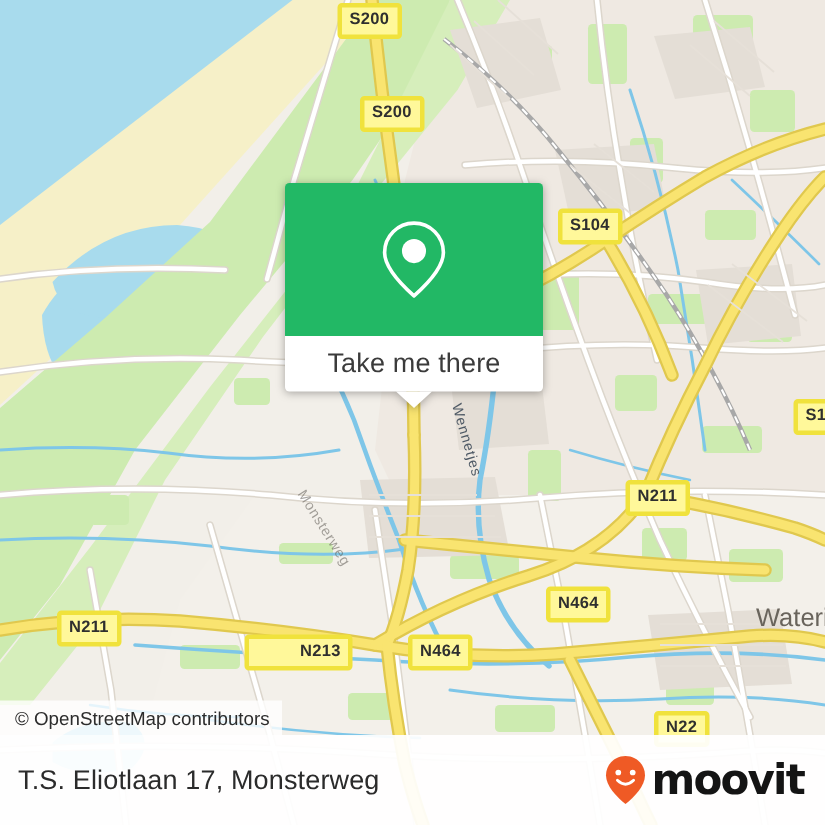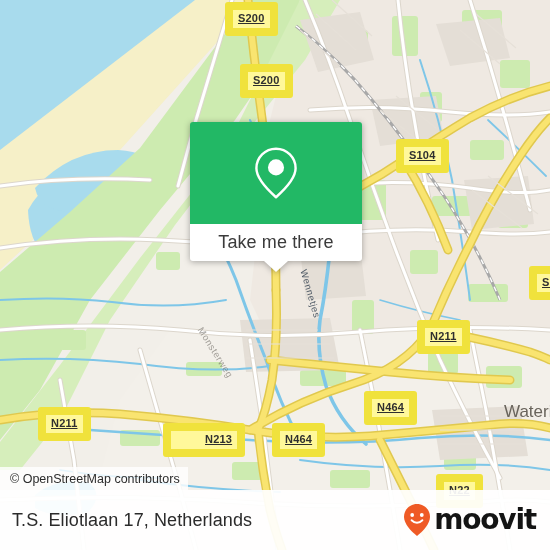--- a/index.html
+++ b/index.html
@@ -12,31 +12,30 @@
   #app{position:relative;width:550px;height:550px;overflow:hidden;background:#f2efe9;}
 
   
   #map{position:absolute;left:0;top:0;width:550px;height:550px;overflow:hidden;background:#f4f1ea;}
   #map svg{position:absolute;left:0;top:0;display:block;}
 
   
   .shield{
     position:absolute;
     background:#f7f5a0;
-    border:8px solid #f97316;
+    border:3px solid #f97316;
     border-radius:3px;
     color:#2f2f2f;
     font-size:11px;
     font-weight:bold;
     line-height:1;
     padding:3px 5px 4px 5px;
     letter-spacing:.2px;
     white-space:nowrap;
     font-family:"Liberation Sans","DejaVu Sans",sans-serif;
-    text-decoration:underline;
   }
   .shield.bright{background:#fff89a;border-color:#f0e23c;}
 
   
   .place-label{
     position:absolute;
     color:#69645c;
     font-size:17px;
     white-space:nowrap;
     font-family:"Liberation Sans","DejaVu Sans",sans-serif;
@@ -287,21 +286,21 @@
           <path d="M246,330 L318,330 M246,344 L330,344 M246,358 L334,358"></path>
           <path d="M440,416 L520,416 M440,430 L522,430 M440,444 L524,444"></path>
         </g>
 
       </g>
     </svg>
 
     <div>
       <div class="shield bright" style="left:225px;top:2px;">S200</div>
       <div class="shield bright" style="left:240px;top:64px;">S200</div>
-      <div class="shield bright" style="left:396px;top:139px;">S104</div>
+      <div class="shield bright" style="left:372px;top:139px;">S104</div>
       <div class="shield bright" style="left:529px;top:266px;">S10</div>
       <div class="shield bright" style="left:417px;top:320px;">N211</div>
       <div class="shield bright" style="left:364px;top:391px;">N464</div>
       <div class="shield bright" style="left:38px;top:407px;">N211</div>
       <div class="shield bright" style="left:163px;top:423px;padding-left:34px;">N213</div>
       <div class="shield bright" style="left:272px;top:423px;">N464</div>
       <div class="shield bright" style="left:436px;top:474px;">N22</div>
     </div>
 
     <div class="place-label" style="left:504px;top:402px;">Wateri</div>
@@ -321,21 +320,21 @@
       <span id="take-me-there">Take me there</span>
       <div id="popup-tail"></div>
     </div>
   </div>
 
   <div id="attribution">
     <span>© OpenStreetMap contributors</span>
   </div>
 
   <div id="footer">
-    <div id="footer-title">T.S. Eliotlaan 17, Netherlands</div>
+    <div id="footer-title">T.S. Eliotlaan 17, Monsterweg</div>
     <div id="brand">
       <svg id="brand-mark" viewBox="0 0 30 34">
         <path d="M15 1 C7.8 1 2 6.7 2 13.8 C2 21 9 28.2 15 33 C21 28.2 28 21 28 13.8 C28 6.7 22.2 1 15 1 Z" fill="#ef5a25"></path>
         <circle cx="10.2" cy="12" r="1.9" fill="#ffffff"></circle>
         <circle cx="19.8" cy="12" r="1.9" fill="#ffffff"></circle>
         <path d="M9.6 17.2 Q15 22.4 20.4 17.2" fill="none" stroke="#ffffff" stroke-width="1.9" stroke-linecap="round"></path>
       </svg>
       <span id="brand-word">moovit</span>
     </div>
   </div>

